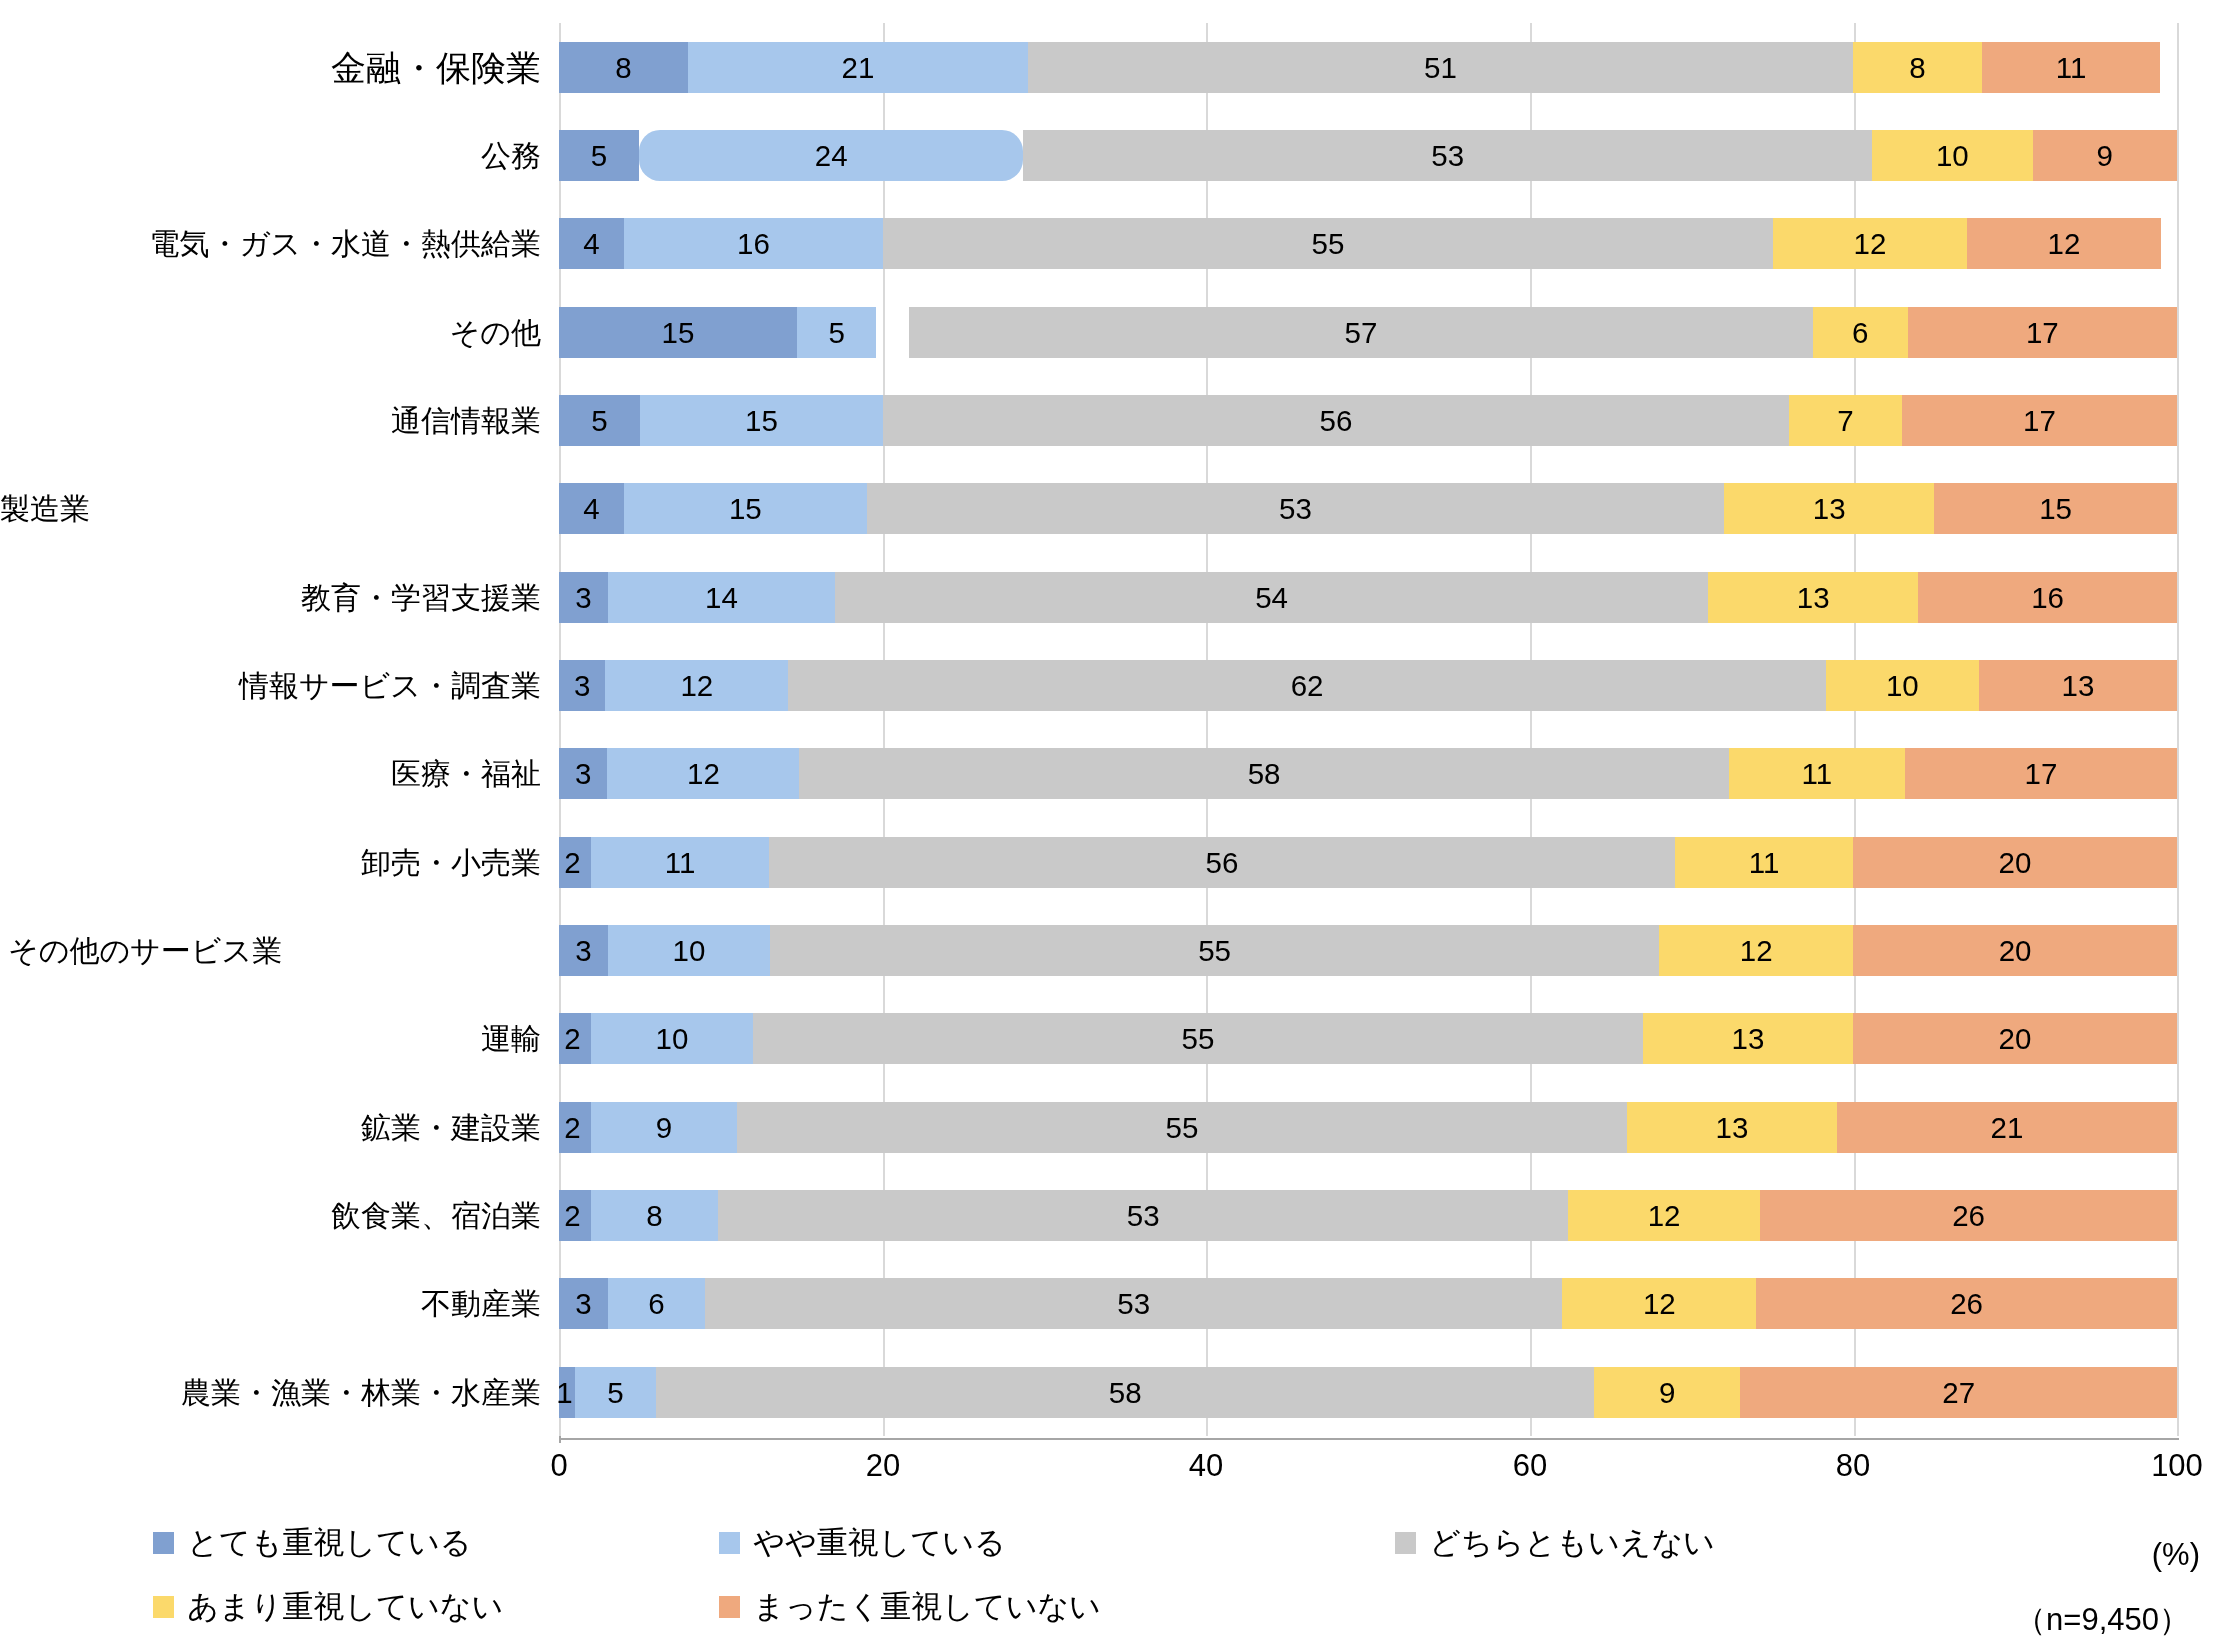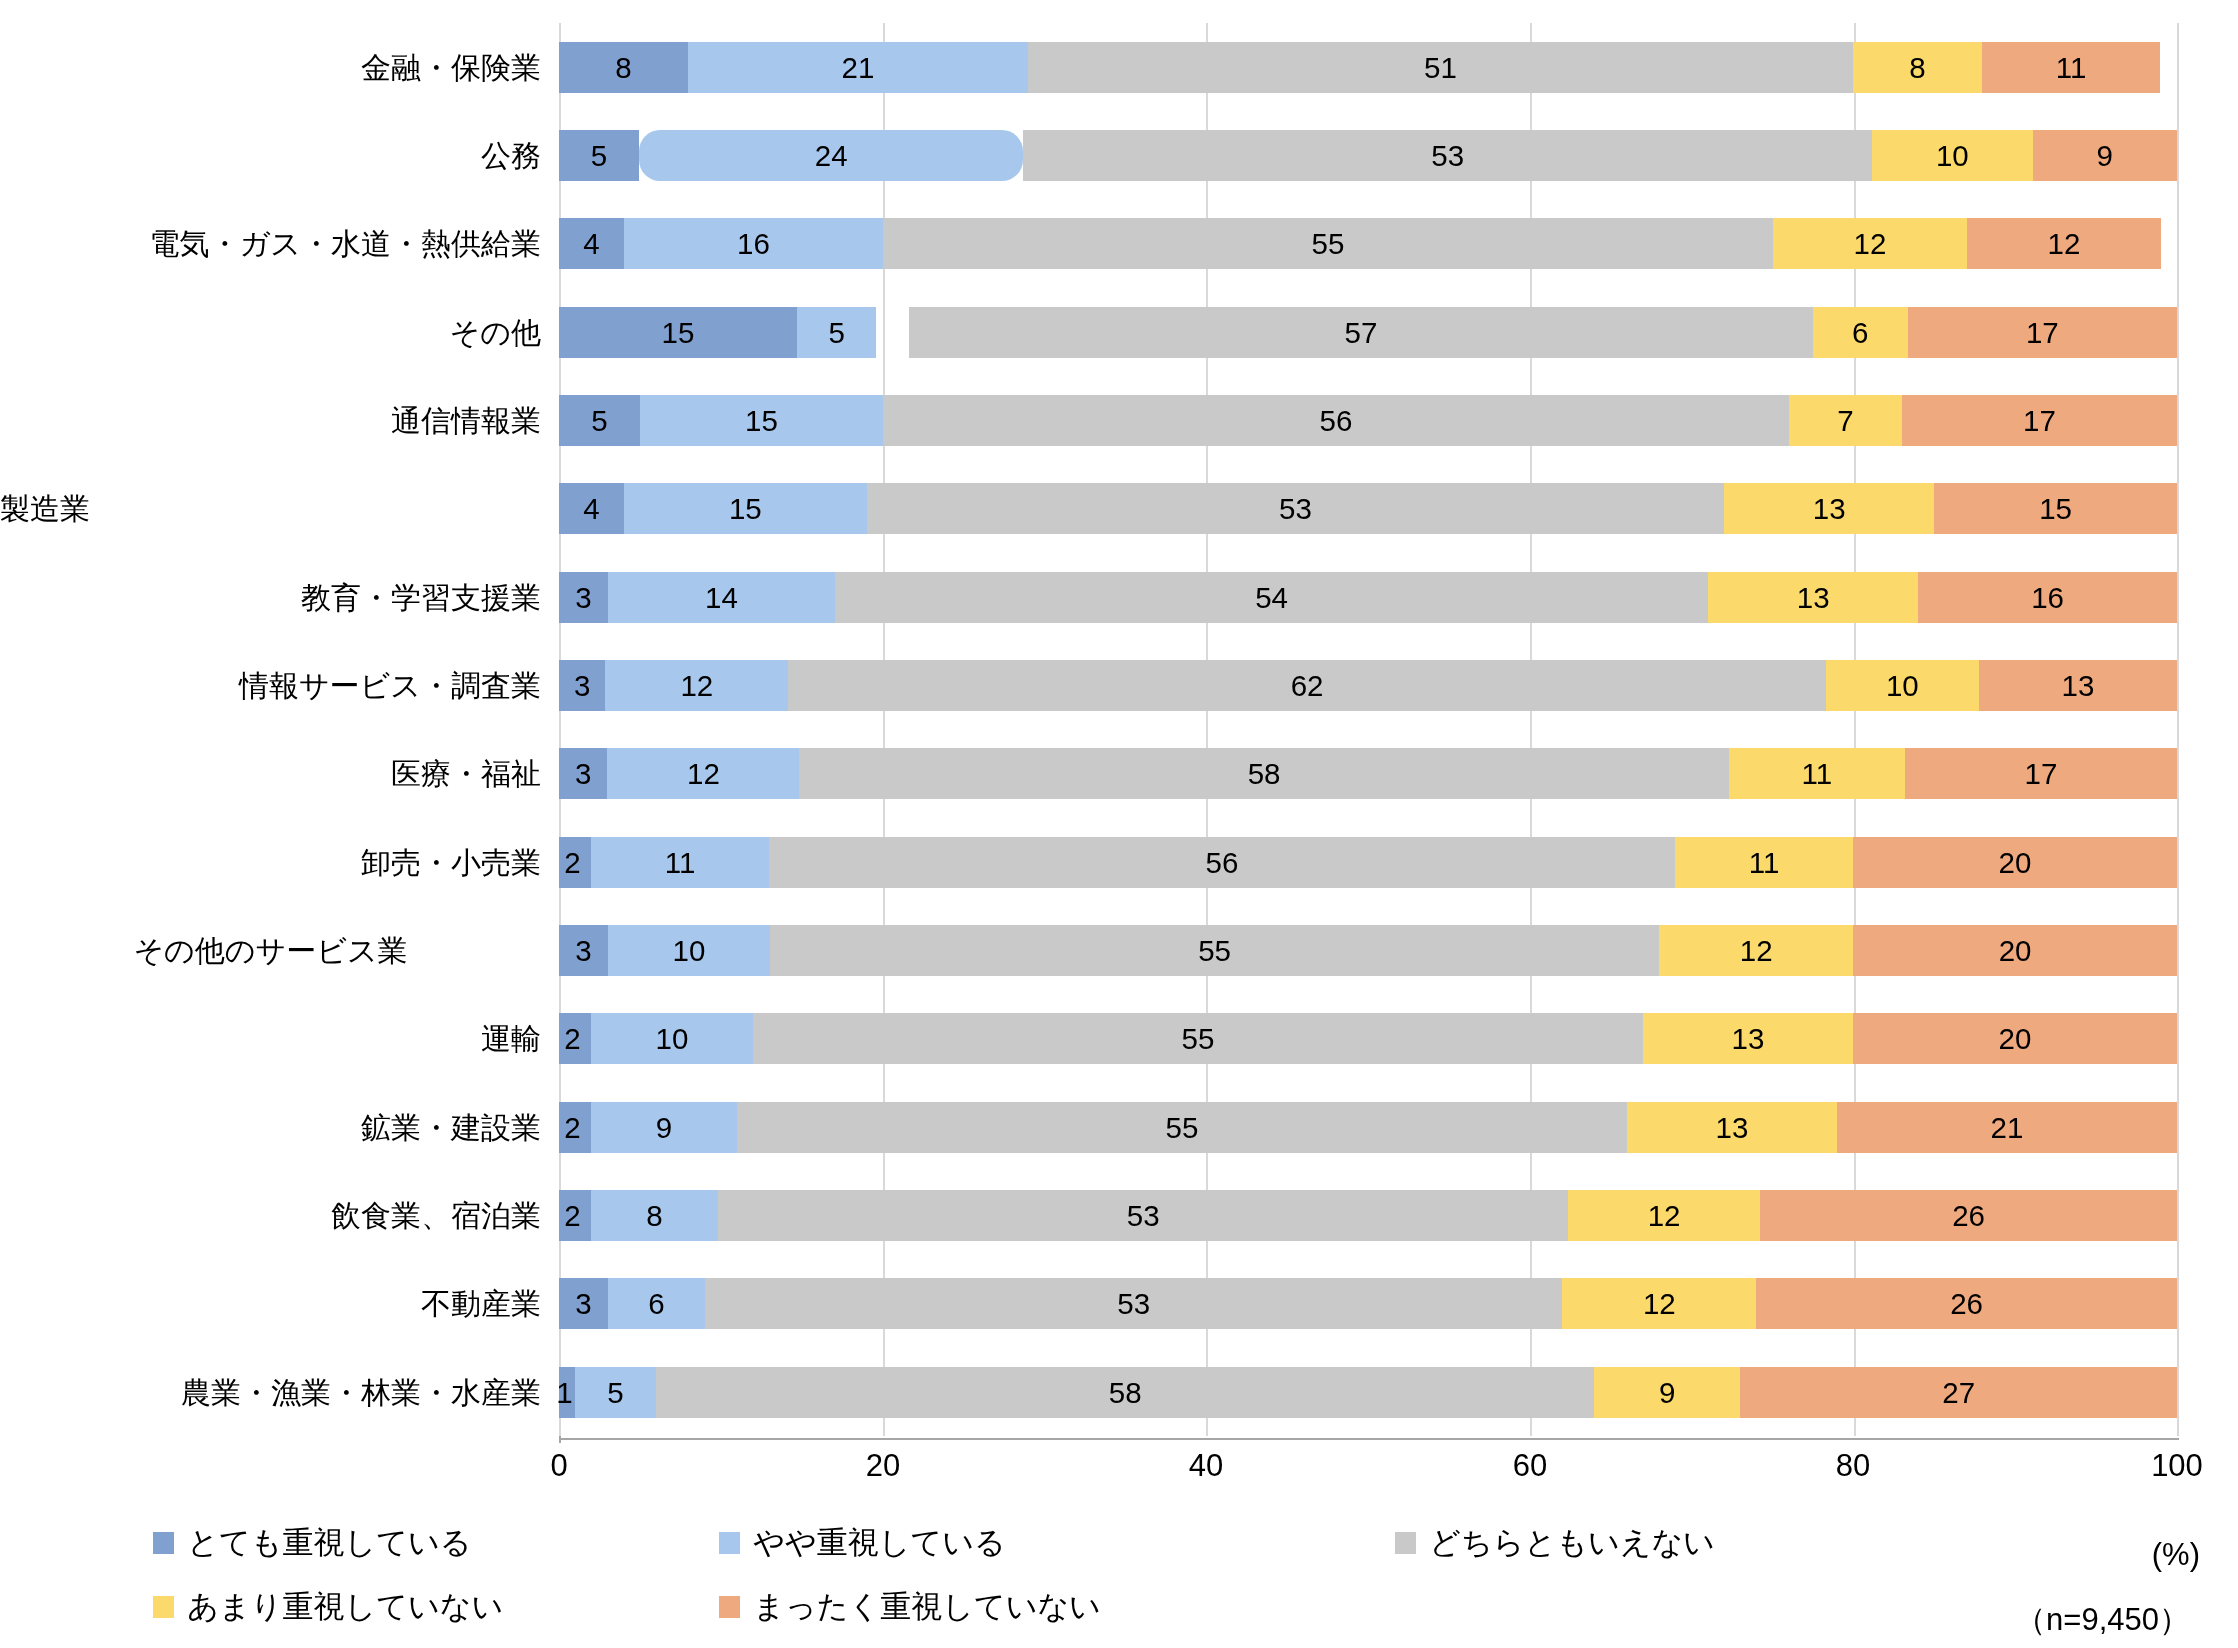--- a/index.html
+++ b/index.html
@@ -423,31 +423,31 @@
 
   <div id="xticks">
       <div class="xtick" style="left: 559px;">0</div>
       <div class="xtick" style="left: 883px;">20</div>
       <div class="xtick" style="left: 1206px;">40</div>
       <div class="xtick" style="left: 1530px;">60</div>
       <div class="xtick" style="left: 1853px;">80</div>
       <div class="xtick" style="left: 2177px;">100</div>
     </div>
   <div id="catlabels">
-      <div style="position: absolute; top: 42px; height: 51px; line-height: 51px; left: 0px; width: 541px; text-align: right; font-size: 30px; white-space: nowrap;">金融・保険業</div>
+      <div style="position: absolute; top: 42px; height: 51px; line-height: 51px; left: 0px; width: 541px; text-align: right; font-size: 35px; white-space: nowrap;">金融・保険業</div>
       <div style="position: absolute; top: 130px; height: 51px; line-height: 51px; left: 0px; width: 541px; text-align: right; font-size: 30px; white-space: nowrap;">公務</div>
       <div style="position: absolute; top: 218px; height: 51px; line-height: 51px; left: 0px; width: 541px; text-align: right; font-size: 30px; white-space: nowrap;">電気・ガス・水道・熱供給業</div>
       <div style="position: absolute; top: 307px; height: 51px; line-height: 51px; left: 0px; width: 541px; text-align: right; font-size: 30px; white-space: nowrap;">その他</div>
       <div style="position: absolute; top: 395px; height: 51px; line-height: 51px; left: 0px; width: 541px; text-align: right; font-size: 30px; white-space: nowrap;">通信情報業</div>
       <div style="position: absolute; top: 483px; height: 51px; line-height: 51px; left: 0px; width: 541px; font-size: 30px; white-space: nowrap;">製造業</div>
       <div style="position: absolute; top: 572px; height: 51px; line-height: 51px; left: 0px; width: 541px; text-align: right; font-size: 30px; white-space: nowrap;">教育・学習支援業</div>
       <div style="position: absolute; top: 660px; height: 51px; line-height: 51px; left: 0px; width: 541px; text-align: right; font-size: 30px; white-space: nowrap;">情報サービス・調査業</div>
       <div style="position: absolute; top: 748px; height: 51px; line-height: 51px; left: 0px; width: 541px; text-align: right; font-size: 30px; white-space: nowrap;">医療・福祉</div>
       <div style="position: absolute; top: 837px; height: 51px; line-height: 51px; left: 0px; width: 541px; text-align: right; font-size: 30px; white-space: nowrap;">卸売・小売業</div>
-      <div style="position: absolute; top: 925px; height: 51px; line-height: 51px; left: 0px; width: 541px; text-align: center; font-size: 30px; white-space: nowrap;">その他のサービス業</div>
+      <div style="position: absolute; top: 925px; height: 51px; line-height: 51px; left: 8px; width: 541px; text-align: left; font-size: 30px; white-space: nowrap;">その他のサービス業</div>
       <div style="position: absolute; top: 1013px; height: 51px; line-height: 51px; left: 0px; width: 541px; text-align: right; font-size: 30px; white-space: nowrap;">運輸</div>
       <div style="position: absolute; top: 1102px; height: 51px; line-height: 51px; left: 0px; width: 541px; text-align: right; font-size: 30px; white-space: nowrap;">鉱業・建設業</div>
       <div style="position: absolute; top: 1190px; height: 51px; line-height: 51px; left: 0px; width: 541px; text-align: right; font-size: 30px; white-space: nowrap;">飲食業、宿泊業</div>
       <div style="position: absolute; top: 1278px; height: 51px; line-height: 51px; left: 0px; width: 541px; text-align: right; font-size: 30px; white-space: nowrap;">不動産業</div>
       <div style="position: absolute; top: 1367px; height: 51px; line-height: 51px; left: 0px; width: 541px; text-align: right; font-size: 30px; white-space: nowrap;">農業・漁業・林業・水産業</div>
     </div>
 
   <div class="legend" id="legend">
       <div class="legend-item" style="left: 153px; top: 0px;">
         <span class="legend-swatch" style="background: rgb(128, 160, 208);"></span>

